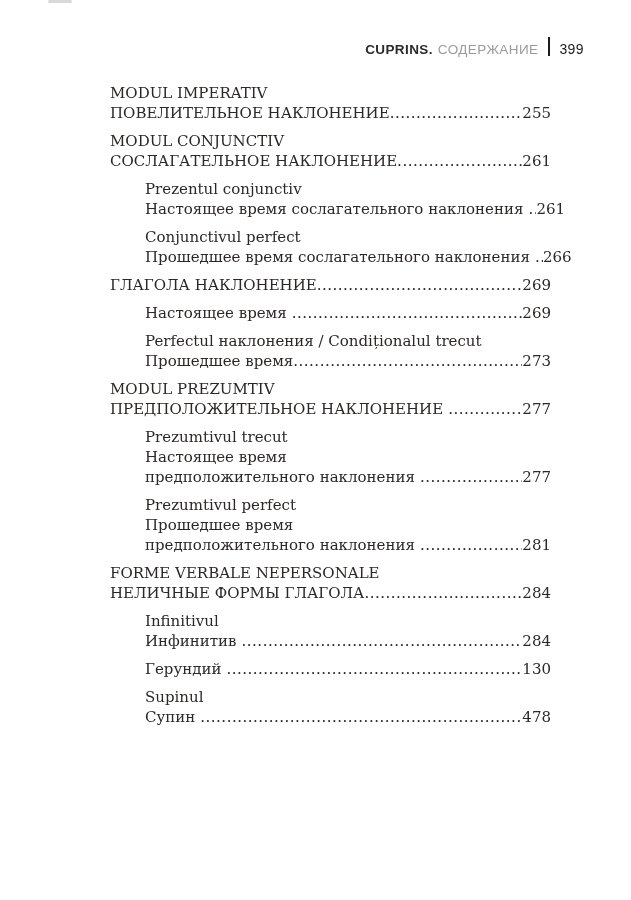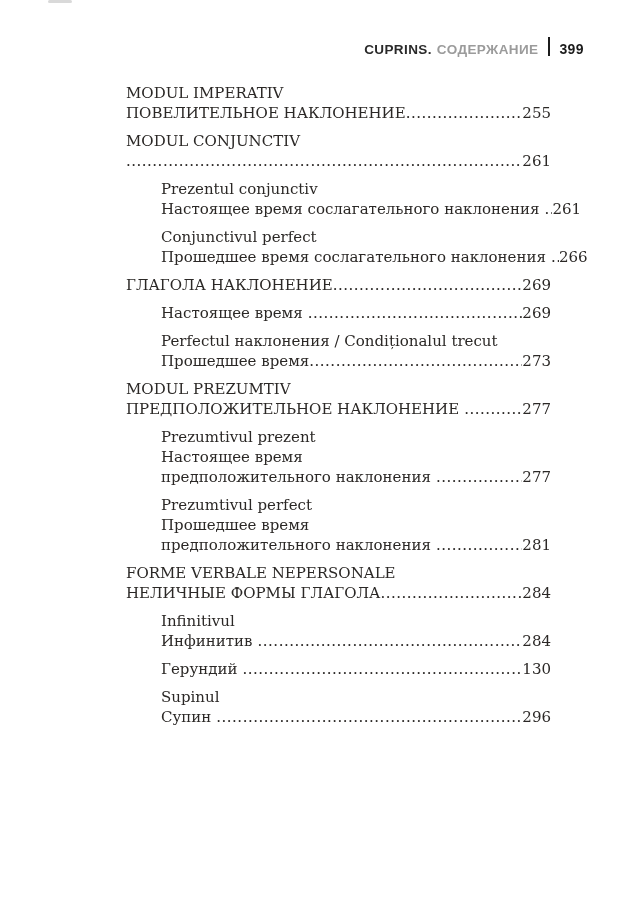--- a/index.html
+++ b/index.html
@@ -24,38 +24,38 @@
     position:absolute;
     top:37px; right:47px;
     display:flex;
     align-items:flex-end;
     font-family:"Liberation Sans", sans-serif;
     font-size:13.5px;
     letter-spacing:0.4px;
     line-height:1;
   }
   .header .ro { font-weight:bold; color:#2a2a2a; }
-  .header .ru { color:#9b9b9b; margin-left:5px;font-weight:bold; }
+  .header .ru { color:#9b9b9b; margin-left:5px; }
   .header .bar {
     width:2px; height:19px;
     background:#1c1c1c;
     margin:0 9px 0 10px;
   }
-  .header .num { font-weight:bold; color:#1c1c1c; font-size:14px; }
+  .header .num { font-weight:normal; color:#1c1c1c; font-size:14px; }
 
   .toc {
     position:absolute;
     top:83px; left:110px;
     width:441px;
     font-size:15px;
     line-height:20px;
   }
   .entry { margin-bottom:8px; }
   .entry.l1 { margin-left:35px; }
-  .line { white-space:nowrap;margin-left:16px; }
+  .line { white-space:nowrap; }
   .line.leader { display:flex; align-items:center; }
   .leader .txt { flex:0 0 auto; white-space:nowrap; }
   .dots {
     flex:1 1 auto;
     overflow:hidden;
     white-space:nowrap;
     min-width:8px;
     letter-spacing:0.5px;
   }
   .dots.gap { margin-left:5px; }
@@ -79,20 +79,21 @@
         <div class="line">MODUL IMPERATIV</div>
         <div class="line leader">
           <span class="txt">ПОВЕЛИТЕЛЬНОЕ НАКЛОНЕНИЕ</span>
           <span class="dots">....................................................................................................................................................................................................................................................................</span>
           <span class="pagenum">255</span>
         </div>
       </div>
       <div class="entry">
         <div class="line">MODUL CONJUNCTIV</div>
         <div class="line leader">
+          <span class="txt">СОСЛАГАТЕЛЬНОЕ НАКЛОНЕНИЕ</span>
           <span class="dots">....................................................................................................................................................................................................................................................................</span>
           <span class="pagenum">261</span>
         </div>
       </div>
       <div class="entry l1">
         <div class="line">Prezentul conjunctiv</div>
         <div class="line leader">
           <span class="txt">Настоящее время сослагательного наклонения</span>
           <span class="dots gap">....................................................................................................................................................................................................................................................................</span>
           <span class="pagenum">261</span>
@@ -130,21 +131,21 @@
       </div>
       <div class="entry">
         <div class="line">MODUL PREZUMTIV</div>
         <div class="line leader">
           <span class="txt">ПРЕДПОЛОЖИТЕЛЬНОЕ НАКЛОНЕНИЕ</span>
           <span class="dots gap">....................................................................................................................................................................................................................................................................</span>
           <span class="pagenum">277</span>
         </div>
       </div>
       <div class="entry l1">
-        <div class="line">Prezumtivul prezent</div>
+        <div class="line">Prezumtivul trecut</div>
         <div class="line">Настоящее время</div>
         <div class="line leader">
           <span class="txt">предположительного наклонения</span>
           <span class="dots gap">....................................................................................................................................................................................................................................................................</span>
           <span class="pagenum">277</span>
         </div>
       </div>
       <div class="entry l1">
         <div class="line">Prezumtivul perfect</div>
         <div class="line">Прошедшее время</div>
@@ -175,17 +176,17 @@
           <span class="txt">Герундий</span>
           <span class="dots gap">....................................................................................................................................................................................................................................................................</span>
           <span class="pagenum">130</span>
         </div>
       </div>
       <div class="entry l1">
         <div class="line">Supinul</div>
         <div class="line leader">
           <span class="txt">Супин</span>
           <span class="dots gap">....................................................................................................................................................................................................................................................................</span>
-          <span class="pagenum">296</span>
+          <span class="pagenum">478</span>
         </div>
       </div>
     </div>
 </div>
 
 </body></html>

